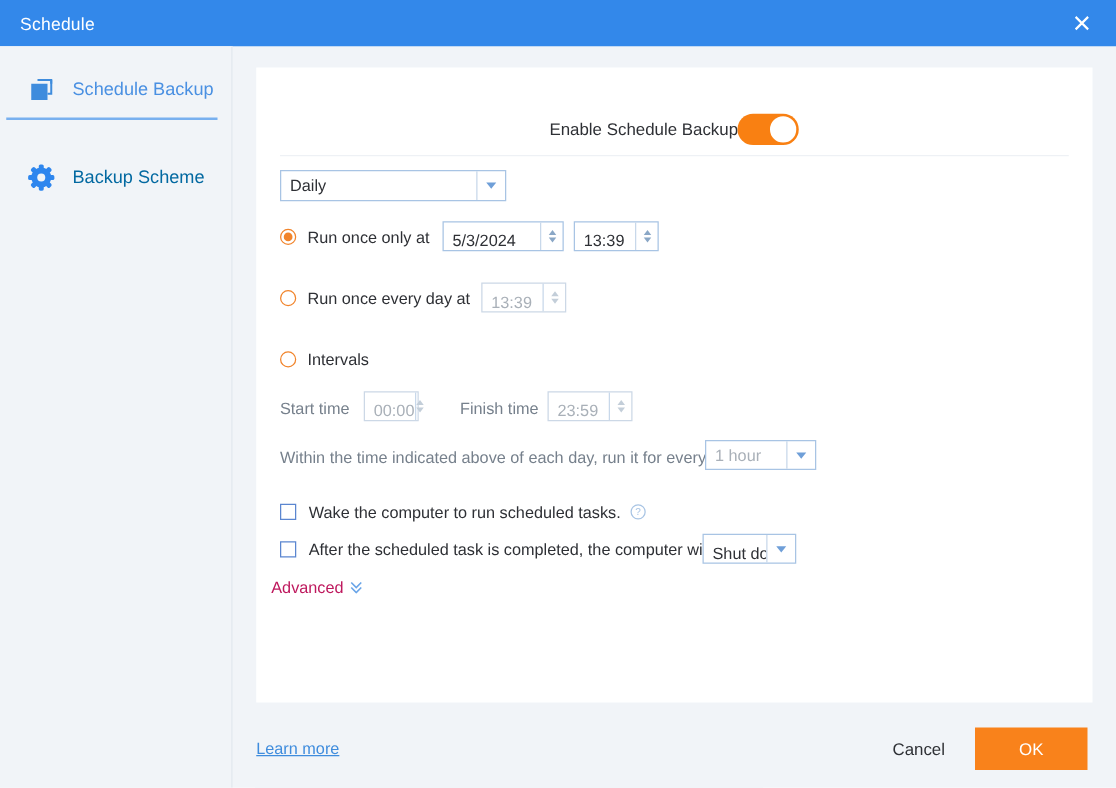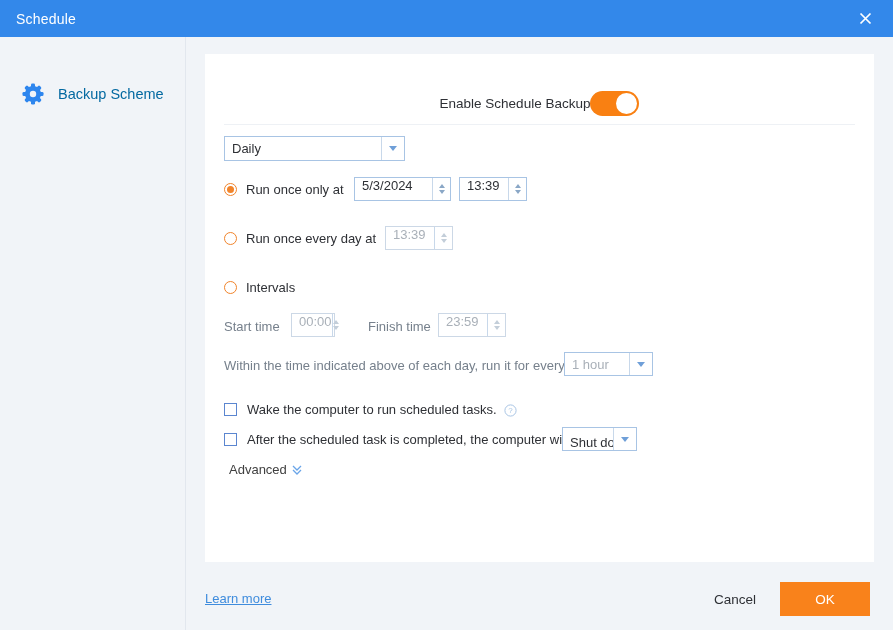--- a/index.html
+++ b/index.html
@@ -145,21 +145,21 @@
     justify-content: center;
   }
   .select.disabled .sel-text { color: #a9b0b8; }
 
   .spin {
     position: absolute;
     box-sizing: border-box;
     border: 1px solid #a8c4e4;
     background: #ffffff;
     display: flex;
-    align-items: flex-start;
+    align-items: flex-end;
     font-size: 13px;
     color: #2e3035;
   }
   .spin .spin-text {
     padding-left: 7px;
     flex: 1;
     white-space: nowrap;
   }
   .spin .spin-btns {
     width: 17px;
@@ -258,25 +258,25 @@
   }
   .help-icon {
     width: 13px; height: 13px;
     margin-left: 7px;
     cursor: pointer;
   }
 
   
   .advanced {
     position: absolute;
-    left: 24px; top: 408px;
-    display: flex;
-    align-items: center;
-    font-size: 13px;
-    color: #404040;
+    left: 12px; top: 408px;
+    display: flex;
+    align-items: center;
+    font-size: 13px;
+    color: #be185d;
     cursor: pointer;
   }
   .advanced .chev {
     margin-left: 5px;
     display: flex;
     flex-direction: column;
     line-height: 4px;
   }
 
   
@@ -320,20 +320,30 @@
     <span class="titlebar-title">Schedule</span>
     <div class="titlebar-close">
       <svg width="15" height="15" viewBox="0 0 15 15">
         <path d="M2.5 2.5 L12.5 12.5 M12.5 2.5 L2.5 12.5" stroke="#ffffff" stroke-width="1.7" fill="none"></path>
       </svg>
     </div>
   </div>
 
   <div class="sidebar">
 
+    <div class="side-item active si-1">
+      <span class="side-icon">
+        <svg width="22" height="22" viewBox="0 0 22 22">
+          <path d="M8 3 L19 3 L19 6" fill="none" stroke="#3f8cdd" stroke-width="1.6"></path>
+          <path d="M19 3 L19 14 L16 14" fill="none" stroke="#3f8cdd" stroke-width="1.6"></path>
+          <rect x="3" y="6" width="13" height="13" fill="#3f8cdd"></rect>
+        </svg>
+      </span>
+      <span class="side-label">Schedule Backup</span>
+    </div>
 
     <div class="side-item si-2">
       <span class="side-icon">
         <svg width="24" height="24" viewBox="0 0 24 24">
           <g fill="#2e86ee">
             <rect x="10" y="1.5" width="4" height="21" rx="1.3"></rect>
             <rect x="10" y="1.5" width="4" height="21" rx="1.3" transform="rotate(45 12 12)"></rect>
             <rect x="10" y="1.5" width="4" height="21" rx="1.3" transform="rotate(90 12 12)"></rect>
             <rect x="10" y="1.5" width="4" height="21" rx="1.3" transform="rotate(135 12 12)"></rect>
             <circle cx="12" cy="12" r="8"></circle>

